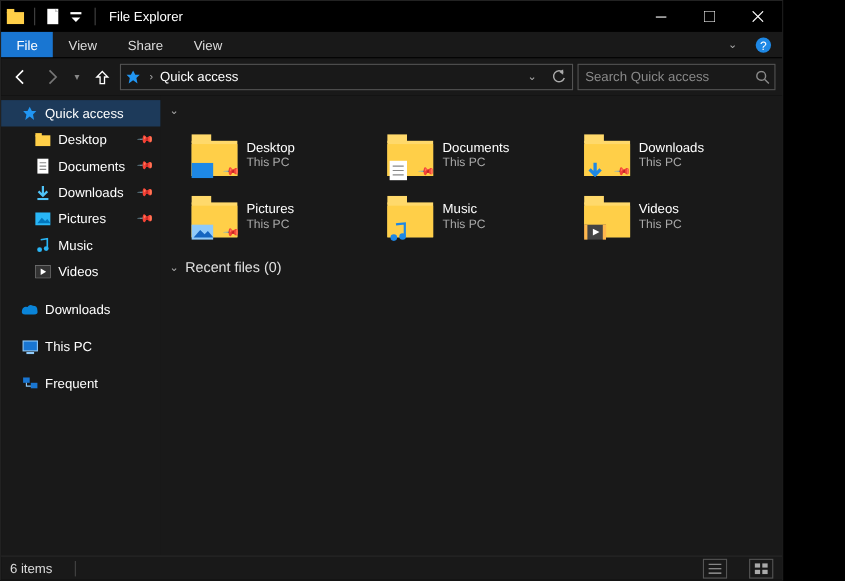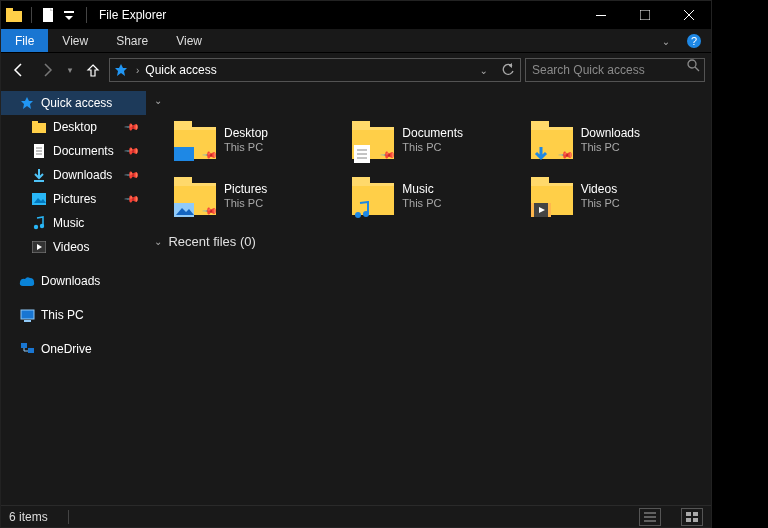--- a/index.html
+++ b/index.html
@@ -22,21 +22,21 @@
   
   .navrow { height: 34px; background: #191919; display: flex; align-items: center; gap: 4px; padding: 0 6px; }
   .navbtn { width: 24px; height: 24px; display: flex; align-items: center; justify-content: center; color: #aaa; }
   .address { flex: 1; height: 24px; background: #191919; border: 1px solid #535353; display: flex; align-items: center; padding: 0 2px; gap: 6px; }
   .address .star { width: 18px; height: 18px; display: flex; align-items: center; justify-content: center; }
   .address .chev { color: #aaa; font-size: 10px; }
   .address .loc { font-size: 12px; color: #fff; }
   .address .spacer { flex: 1; }
   .address .drop { color: #aaa; font-size: 10px; padding: 0 4px; }
   .address .refresh { width: 20px; height: 20px; display: flex; align-items: center; justify-content: center; }
-  .search { width: 180px; height: 24px; background: #191919; border: 1px solid #535353; display: flex; padding: 0 6px; color: #8a8a8a; }
+  .search { width: 180px; height: 24px; background: #191919; border: 1px solid #535353; display: flex; align-items: center; padding: 0 6px; color: #8a8a8a; }
   .search input { flex: 1; background: transparent; border: none; outline: none; color: #fff; font-size: 12px; }
   .search input::placeholder { color: #8a8a8a; }
   
   .body { flex: 1; display: flex; background: #191919; min-height: 0; }
   
   .nav { width: 145px; background: #191919; padding-top: 4px; overflow: hidden; }
   .navitem { height: 24px; display: flex; align-items: center; padding-left: 18px; gap: 6px; font-size: 12px; color: #fff; position: relative; }
   .navitem.active { background: #1d3a5a; }
   .navitem .pin { position: absolute; right: 8px; font-size: 10px; color: #777; transform: rotate(45deg); }
   .navicon { width: 16px; height: 16px; display: inline-flex; align-items: center; justify-content: center; }
@@ -262,21 +262,21 @@
       </div>
       <div class="navgap"></div>
       <div class="navitem">
         <span class="navicon">
             <svg width="15" height="13" viewBox="0 0 15 13">
               <rect x="1" y="0" width="6" height="5" fill="#1976d2"></rect>
               <rect x="8" y="5" width="6" height="5" fill="#1976d2"></rect>
               <path d="M4 5 L4 8 L8 8" fill="none" stroke="#90caf9"></path>
             </svg>
           </span>
-        <span>OneDrive</span>
+        <span>Frequent</span>
       </div>
     </div>
 
     <div class="content">
 
       <div class="grouphdr">
         <span class="arrow">⌄</span>
       </div>
       <div class="foldergrid">
 

